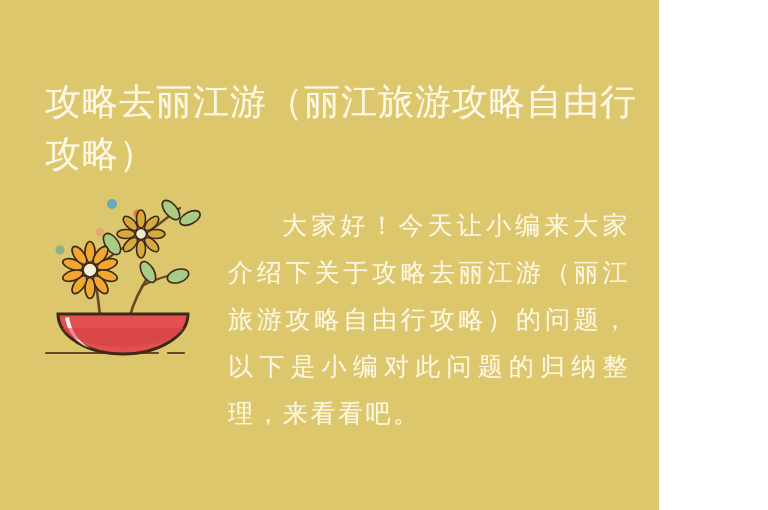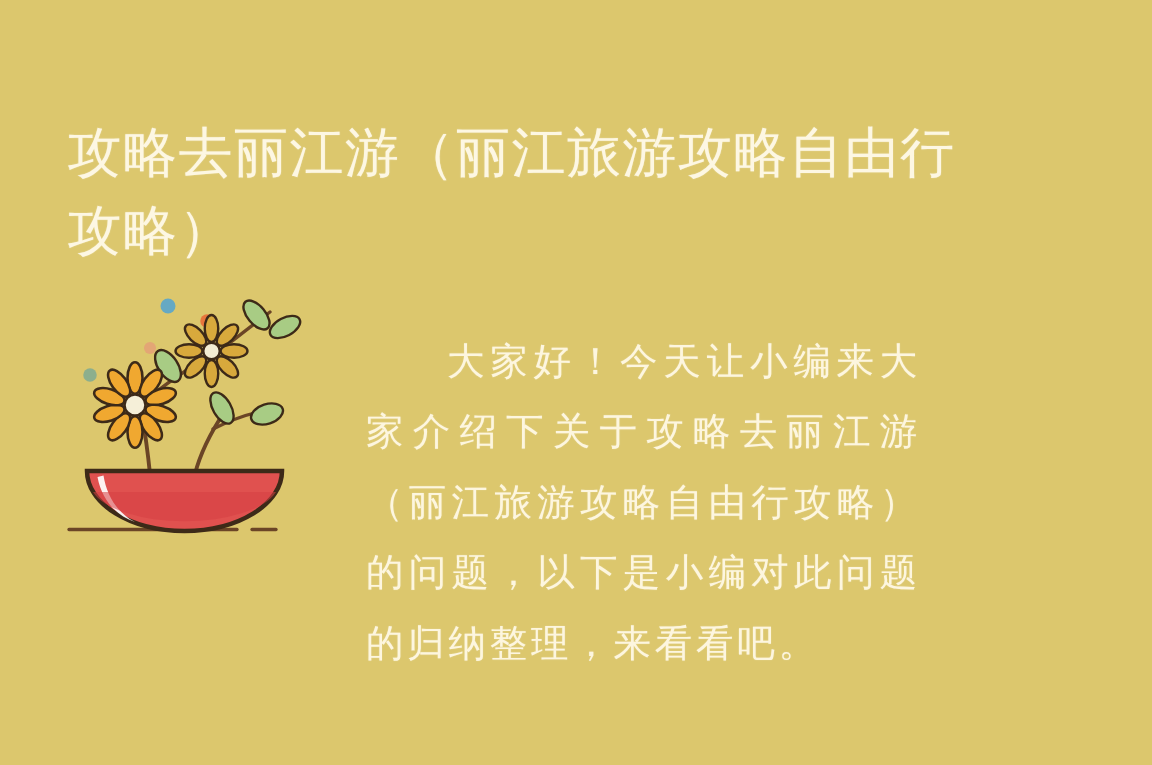--- a/index.html
+++ b/index.html
@@ -7,21 +7,21 @@
     padding: 0;
   }
   body {
     width: 768px;
     height: 510px;
     overflow: hidden;
     font-family: "Liberation Sans", sans-serif;
   }
   #page {
     position: relative;
-    width: 768px;
+    width: 659px;
     height: 510px;
     background: #dcc76d;
     overflow: hidden;
   }
 
   
   #article-title {
     position: absolute;
     left: 45px;
     top: 52px;
@@ -58,21 +58,21 @@
     width: 402px;
     font-family: "Liberation Serif", serif;
     font-size: 25px;
     line-height: 47px;
     color: #fdf6df;
     letter-spacing: 2.5px;
     text-shadow: 0 0 1px rgba(255,255,255,0.35);
   }
   #article-body .para-indent {
     text-indent: 54px;
-    margin: 16px;
+    margin: 0;
     text-align: justify;
     text-justify: inter-character;
   }
   #article-body .para-plain {
     margin: 0;
     text-indent: 0;
   }
 </style>
 </head>
 <body>

